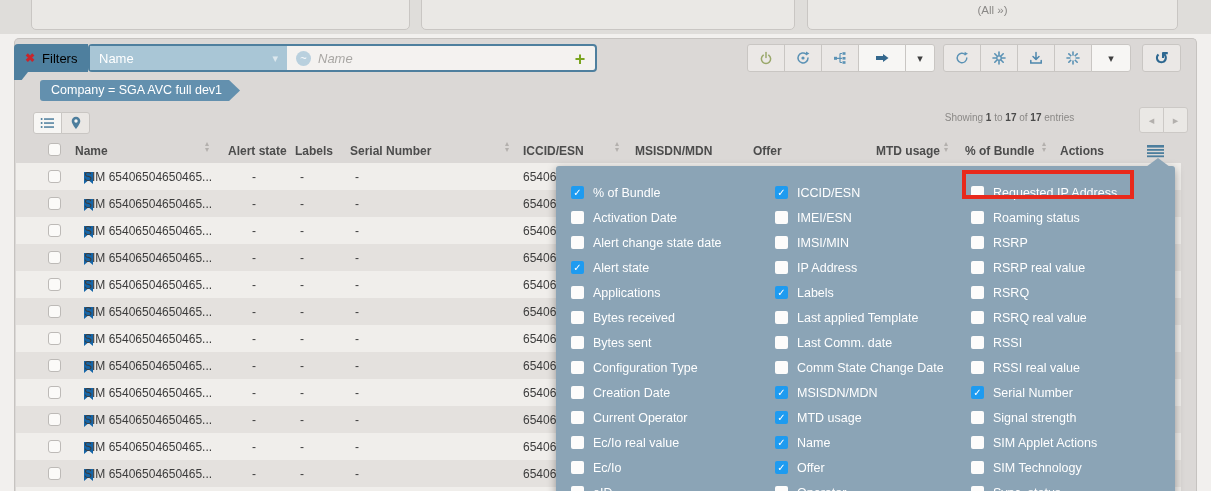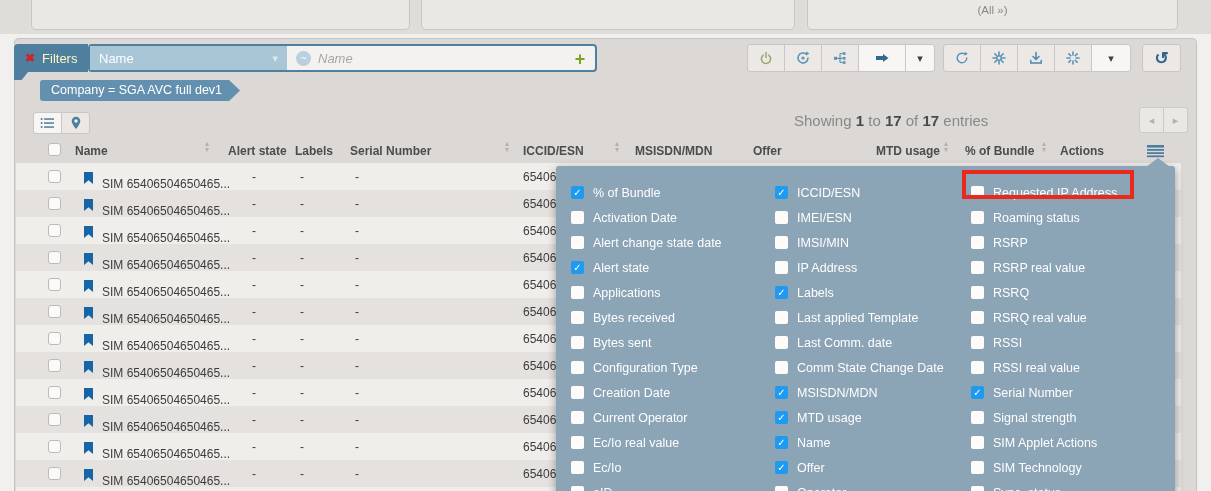--- a/index.html
+++ b/index.html
@@ -15,21 +15,21 @@
 
   .panel{position:absolute;left:14px;top:38px;width:1183px;height:453px;
     background:#dbd8d6;border:1px solid #c6c3c0;border-bottom:none;
     border-radius:5px 5px 0 0;box-sizing:border-box;}
 
   
   .filters-label-box{position:absolute;left:14px;top:44px;width:74px;height:28px;
     background:#4e7f9e;border-radius:4px 0 0 0;display:flex;align-items:center;
     gap:7px;padding-left:11px;box-sizing:border-box;z-index:3;}
   .filters-label-box .x-icon{color:#c8252c;font-size:12px;font-weight:bold;cursor:pointer;line-height:1;}
-  .filters-label-box .f-label{color:#fef9c3;font-size:13px;}
+  .filters-label-box .f-label{color:#000000;font-size:13px;}
   .filters-notch{position:absolute;left:14px;top:72px;width:14px;height:8px;background:#4e7f9e;
     clip-path:polygon(0 0,100% 0,55% 100%,0 100%);z-index:3;}
   .filter-group{position:absolute;left:88px;top:44px;width:509px;height:28px;
     border:2px solid #4e7f9e;border-radius:4px;background:#f4f2f0;box-sizing:border-box;
     display:flex;align-items:stretch;z-index:3;}
   .filter-select{width:197px;background:#a9c6d6;color:#fff;font-size:13px;
     display:flex;align-items:center;padding:0 9px;box-sizing:border-box;cursor:pointer;}
   .filter-select .sel-text{flex:1;}
   .filter-select .caret{color:#dde8ee;font-size:11px;}
   .filter-input{flex:1;display:flex;align-items:center;gap:7px;padding-left:9px;cursor:text;}
@@ -52,22 +52,22 @@
   .caret-glyph{font-size:11px;color:#3f3f3f;line-height:1;}
   .undo-glyph{font-size:17px;font-weight:bold;color:#2d6790;line-height:1;}
 
   
   .view-btn{position:absolute;top:112px;width:29px;height:22px;border:1px solid #c9c6c3;
     box-sizing:border-box;display:flex;align-items:center;justify-content:center;cursor:pointer;}
   .view-list{left:33px;background:#f7f6f4;border-radius:3px 0 0 3px;}
   .view-map{left:61px;background:#eae7e4;border-radius:0 3px 3px 0;}
 
   
-  .summary{position:absolute;left:794px;top:112px;width:295px;text-align:left;
-    font-size:15px;color:#8a8886;}
+  .summary{position:absolute;left:862px;top:112px;width:295px;text-align:center;
+    font-size:10px;color:#8a8886;}
   .summary b{color:#4a4a4a;font-weight:bold;}
   .page-btn{position:absolute;top:107px;width:25px;height:26px;background:#eae8e5;
     border:1px solid #ccc9c6;box-sizing:border-box;color:#b3b0ad;font-size:11px;
     display:flex;align-items:center;justify-content:center;cursor:pointer;}
   .page-prev{left:1139px;border-radius:3px 0 0 3px;}
   .page-next{left:1163px;border-radius:0 3px 3px 0;}
 
   
   .table-header{position:absolute;left:0;top:140px;width:1211px;height:23px;z-index:1;}
   .th-cell{position:absolute;top:4px;font-size:12px;font-weight:bold;color:#4c4c4c;
@@ -79,21 +79,21 @@
     background:#fbfaf8;box-sizing:border-box;cursor:pointer;}
   .chooser-btn{position:absolute;left:1147px;top:4px;cursor:pointer;}
 
   .table-body{position:absolute;left:16px;top:163px;width:1165px;height:328px;
     background:#f6f4f1;overflow:hidden;}
   .row{position:relative;width:100%;height:27px;}
   .row.odd{background:#f0eeeb;} .row.even{background:#e4e1de;}
   .row .cell{position:absolute;top:7px;font-size:12px;color:#3c3c3c;white-space:nowrap;}
   .row .checkbox{position:absolute;left:32px;top:7px;}
   .row .bookmark{position:absolute;left:68px;top:7px;}
-  .c-name{left:86px;margin-top:7px;} .c-alert{left:236px;color:#9b9895;} .c-labels{left:284px;color:#9b9895;}
+  .c-name{left:68px;} .c-alert{left:236px;color:#9b9895;} .c-labels{left:284px;color:#9b9895;}
   .c-serial{left:339px;color:#9b9895;} .c-iccid{left:507px;}
 
   
   .col-chooser{position:absolute;left:556px;top:166px;width:619px;height:400px;
     background:#8ba4b6;border-radius:3px;box-shadow:0 3px 10px rgba(0,0,0,.35);z-index:5;}
   .chooser-notch{position:absolute;left:1146px;top:158px;width:24px;height:9px;
     background:#8ba4b6;clip-path:polygon(50% 0,100% 100%,0 100%);z-index:6;}
   .chooser-col{position:absolute;top:14px;width:198px;}
   .cc1{left:15px;} .cc2{left:219px;} .cc3{left:415px;}
   .chooser-item{height:25px;display:flex;align-items:center;gap:9px;cursor:pointer;}

